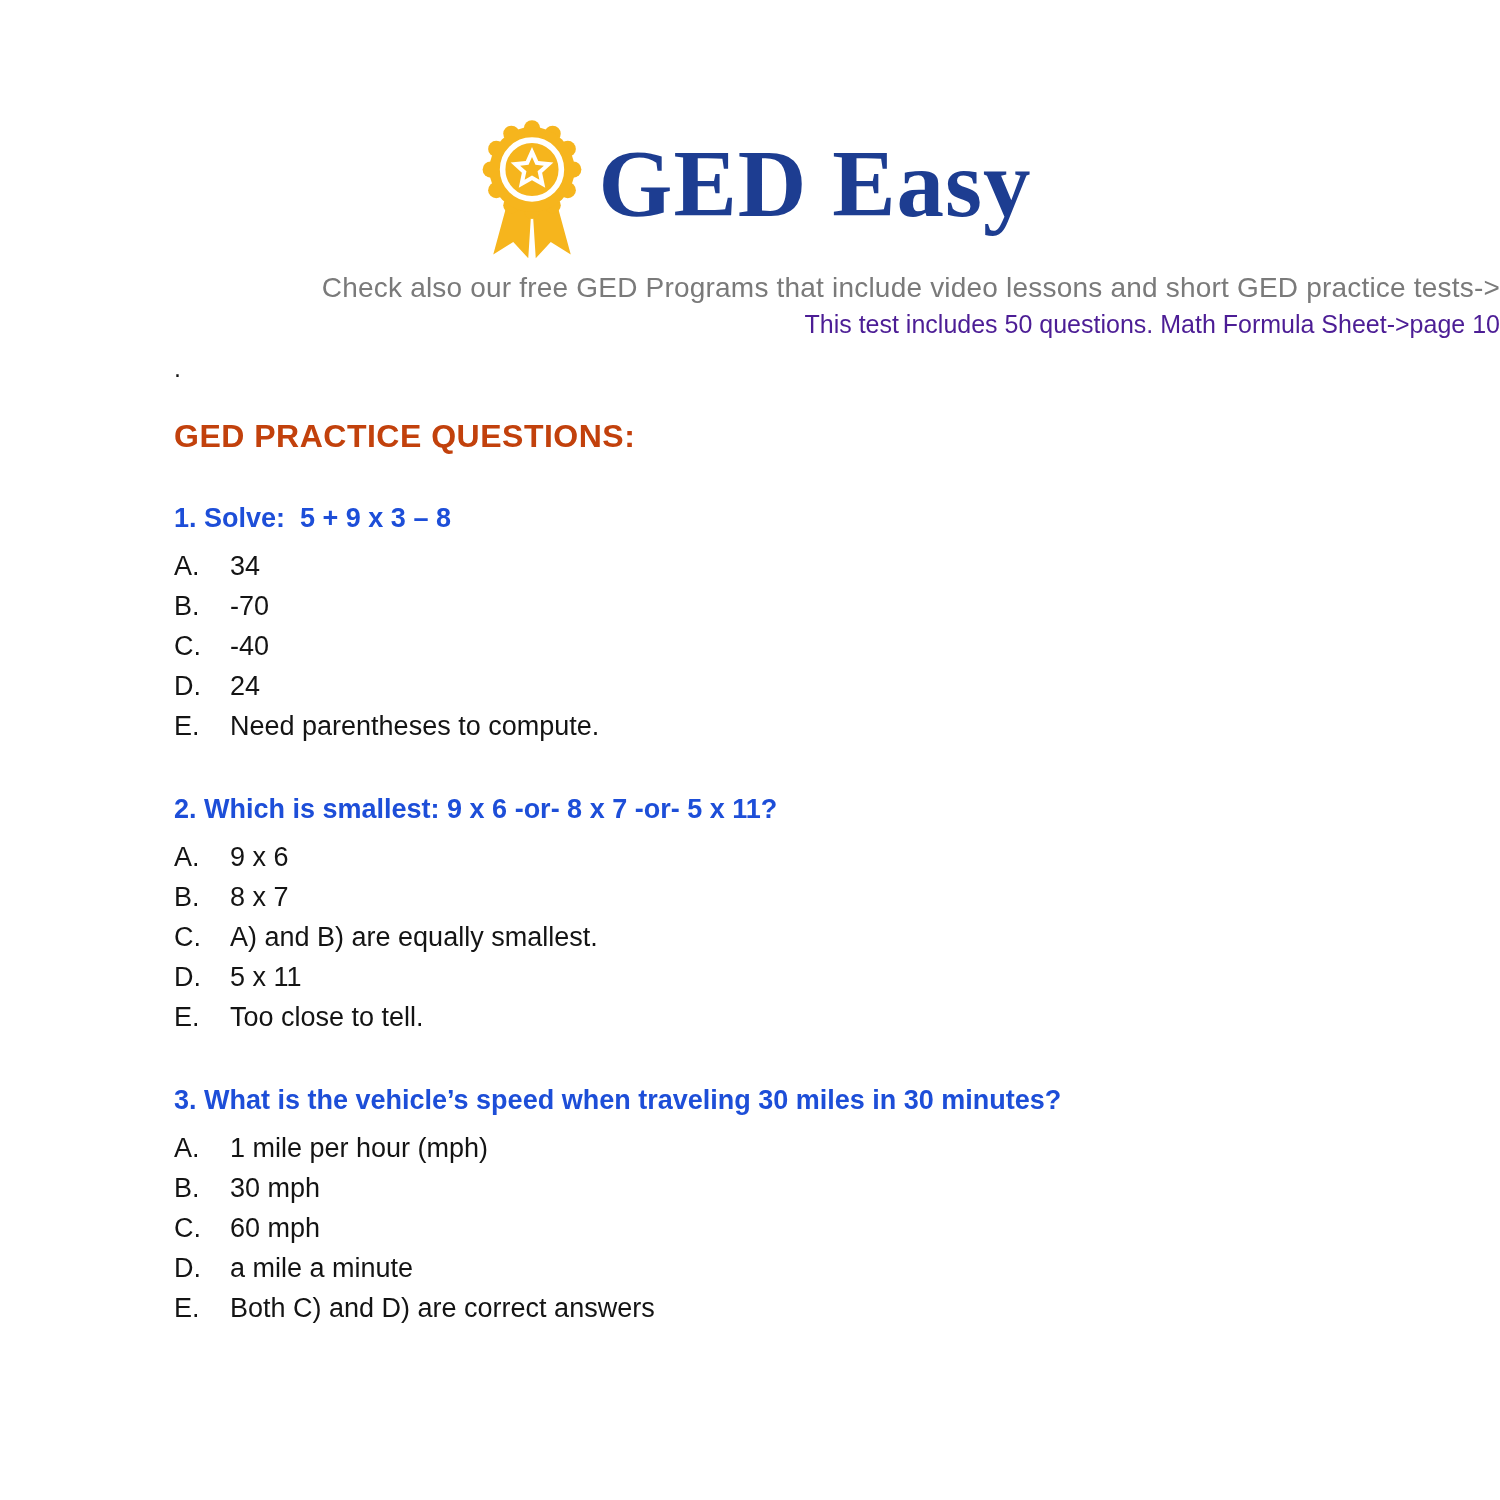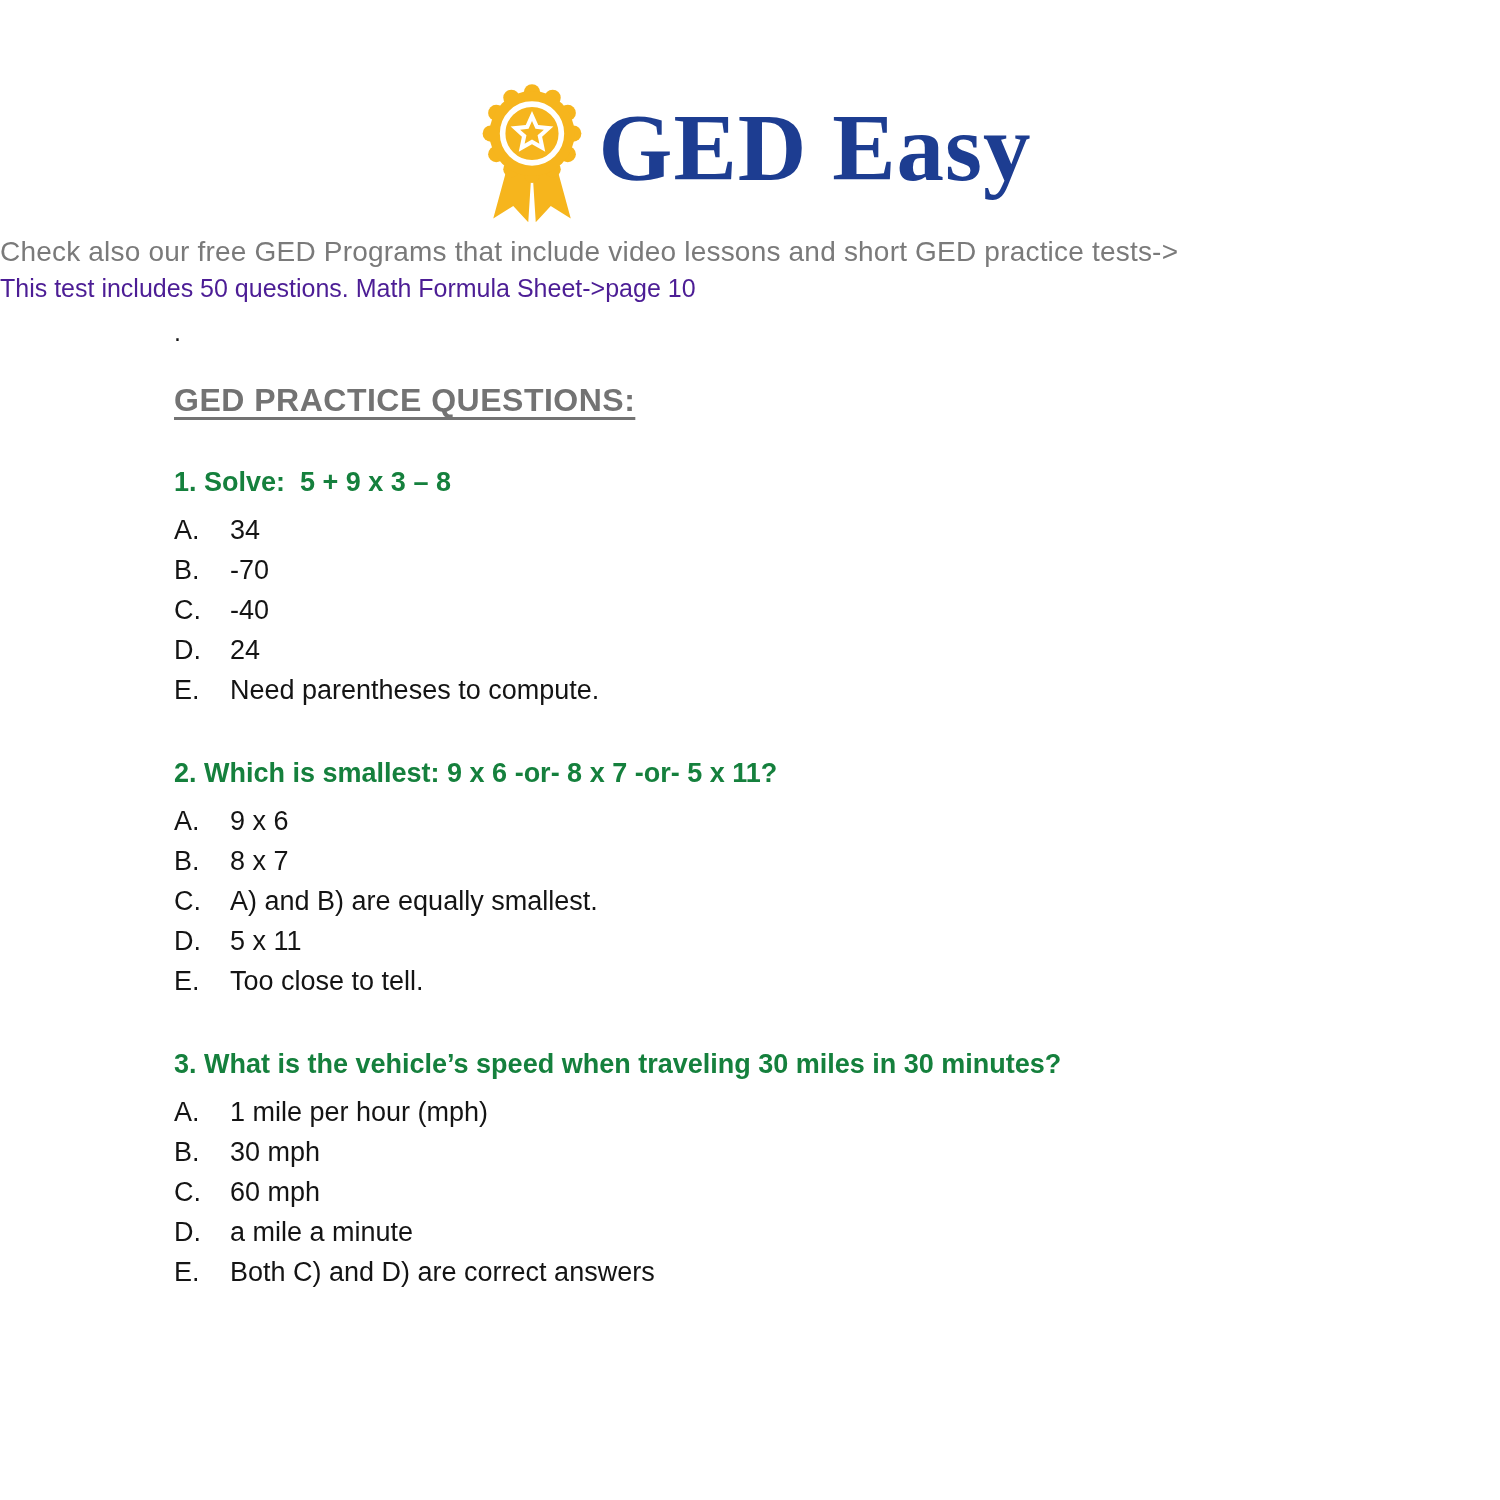--- a/index.html
+++ b/index.html
@@ -6,21 +6,21 @@
   .page {
     position: relative;
     width: 1500px;
     height: 1500px;
     background: #ffffff;
     overflow: hidden;
     font-family: "Liberation Sans", sans-serif;
     color: #161616;
     box-sizing: border-box;
   }
-  .doc-header { text-align: left; padding-top: 78px; }
+  .doc-header { text-align: right; padding-top: 114px; }
   .logo-row {
     display: flex;
     align-items: center;
     justify-content: center;
     height: 140px;
   }
   .ribbon-svg { width: 126px; height: 150px; margin-top: 6px; }
   .brand-text {
     font-family: "Liberation Serif", serif;
     font-weight: bold;
@@ -63,32 +63,31 @@
     height: 28px;
     color: #151515;
   }
   .section-heading {
     display: inline-block;
     text-align: left;
     margin: 36px 0 0 174px;
     font-size: 32px;
     font-weight: 800;
     letter-spacing: 0.5px;
-    color: #737373;
-    text-decoration: underline;
+    color: #c2410c;
     text-decoration-thickness: 3px;
     text-underline-offset: 6px;
   }
   .questions { margin: 0 120px 0 174px; text-align: left; }
   .question { margin-top: 48px; }
   .q-heading {
     margin: 0 0 12px 0;
     font-size: 27px;
     font-weight: bold;
-    color: #15803d;
+    color: #1d4ed8;
     white-space: pre-wrap;
   }
   .option { display: flex; font-size: 27px; line-height: 40px; color: #141414; }
   .opt-letter { width: 56px; flex-shrink: 0; }
   .opt-text { white-space: pre-wrap; }
 </style>
 </head>
 <body>
 
 <div class="page">

